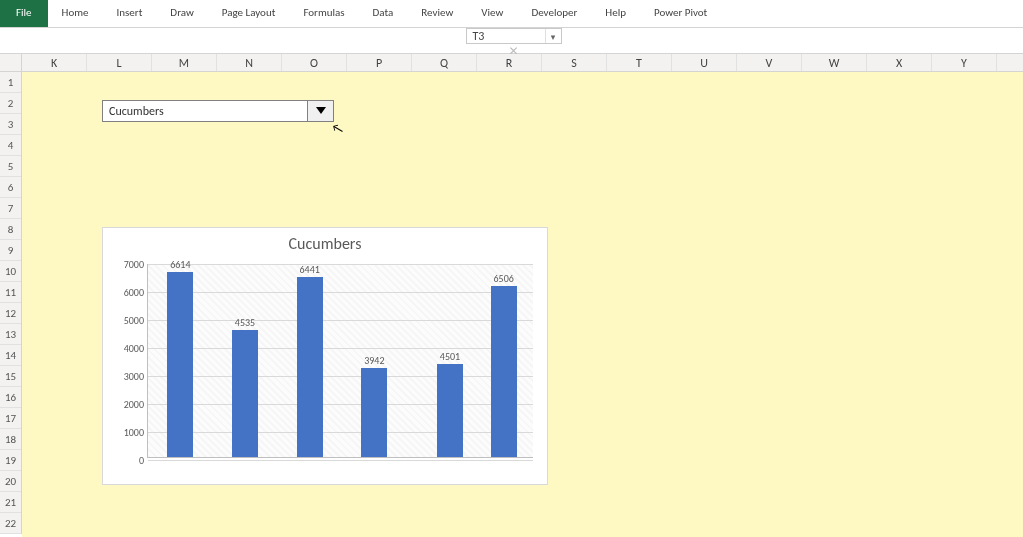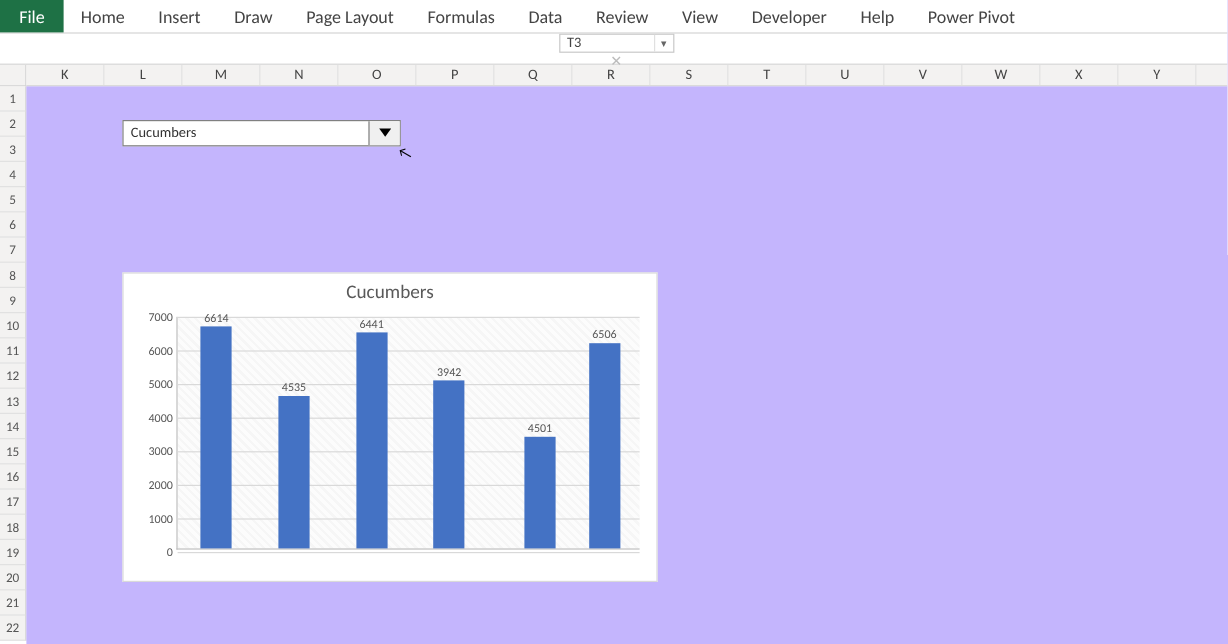--- a/index.html
+++ b/index.html
@@ -14,21 +14,21 @@
     height: 537px;
     overflow: hidden;
     position: relative;
   }
   
   .ribbon {
     display: flex;
     align-items: stretch;
     height: 28px;
     border-bottom: 1px solid #d4d4d4;
-    font-size: 15px;
+    font-size: 11px;
   }
   .ribbon .tab {
     padding: 6px 14px;
     color: #444;
     cursor: pointer;
   }
   .ribbon .tab.file {
     background: #1e7145; 
     color: #fff;
     padding-left: 16px;
@@ -104,21 +104,21 @@
     background:#f3f2f1;
     border-right:1px solid #d4d4d4;
   }
   .row-headers .rh {
     height:21px; line-height:21px;
     text-align:center; font-size:11px; color:#555;
     border-bottom:1px solid #e1e1e1;
   }
   .cells {
     position:absolute; left:22px; top:18px; right:0; bottom:0;
-    background:#c4b5fd;
+    background:#fef9c3;
   }
   
   .form-combo {
     position:absolute;
     left: 80px; top: 28px;
     width: 232px; height: 22px;
     border: 1px solid #808080;
     background:#fff;
     display:flex; align-items:center;
     font-size:12px;
@@ -301,21 +301,21 @@
           <div class="ytick" style="top: 0px;">7000</div>
           <div class="bar" style="left: 19.3333px; height: 185.192px;">
             <div class="dlabel">6614</div>
           </div>
           <div class="bar" style="left: 84px; height: 126.98px;">
             <div class="dlabel">4535</div>
           </div>
           <div class="bar" style="left: 148.667px; height: 180.348px;">
             <div class="dlabel">6441</div>
           </div>
-          <div class="bar" style="left: 213.333px; height: 140px;">
+          <div class="bar" style="left: 213.333px; height: 89px;">
             <div class="dlabel">3942</div>
           </div>
           <div class="bar" style="left: 289px; height: 93px;">
             <div class="dlabel">4501</div>
           </div>
           <div class="bar" style="left: 342.667px; height: 171px;">
             <div class="dlabel">6506</div>
           </div>
         </div>
     </div>

